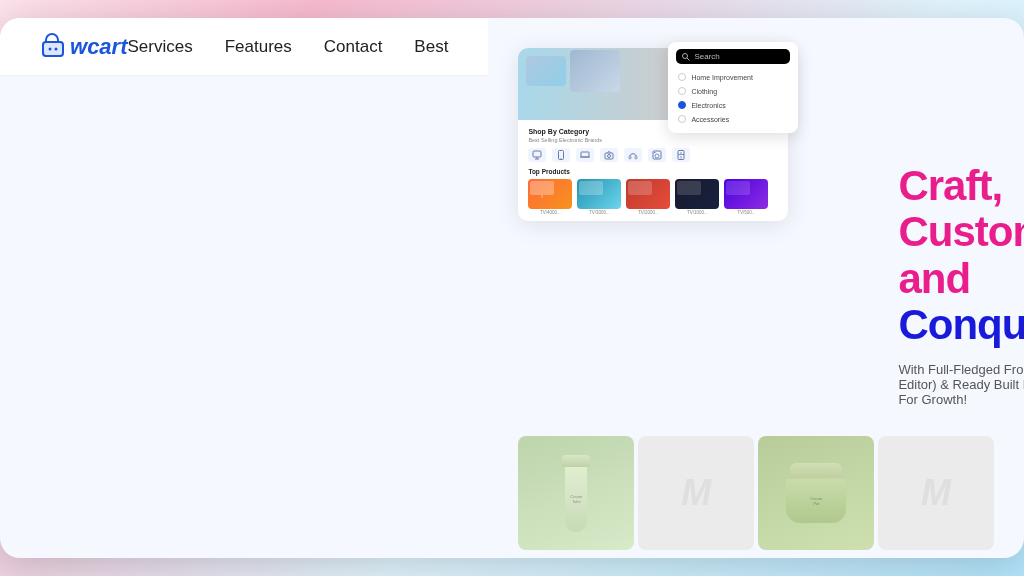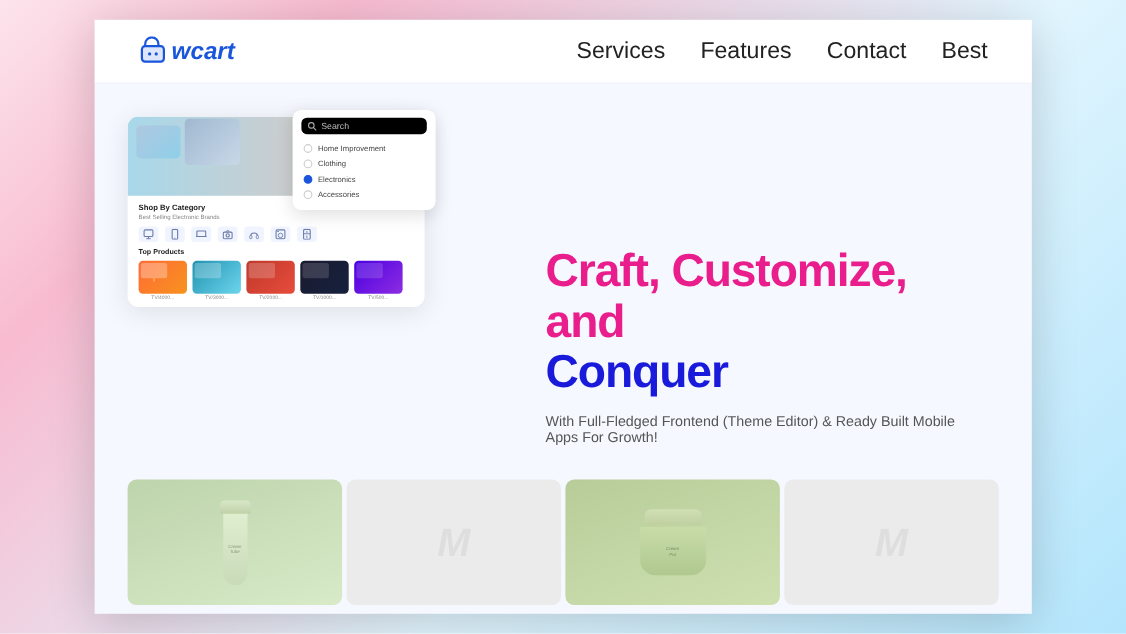--- a/index.html
+++ b/index.html
@@ -7,28 +7,28 @@
       width: 1024px;
       height: 576px;
       overflow: hidden;
       background: linear-gradient(135deg, #fce4ec 0%, #f8bbd0 20%, #e1f5fe 60%, #b3e5fc 100%);
       display: flex;
       align-items: center;
       justify-content: center;
       font-family: -apple-system, BlinkMacSystemFont, 'Segoe UI', sans-serif;
     }
     .browser-window {
-      width: 852px;
+      width: 1024px;
       height: 540px;
       background: #f5f8ff;
-      border-radius: 0;
+      border-radius: 20px;
       box-shadow: 0 8px 40px rgba(0,0,0,0.18);
       overflow: hidden;
       display: flex;
-      flex-direction: column;
+      flex-direction: row;
     }
     
     .navbar {
       background: #fff;
       height: 58px;
       display: flex;
       align-items: center;
       justify-content: space-between;
       padding: 0 40px;
       border-bottom: 1px solid #eef1f8;
@@ -50,21 +50,21 @@
       font-style: italic;
     }
     .nav-links {
       display: flex;
       gap: 32px;
       list-style: none;
     }
     .nav-links li a {
       text-decoration: none;
       color: #222;
-      font-size: 21px;
+      font-size: 17px;
       font-weight: 500;
     }
     
     .main-content {
       flex: 1;
       display: flex;
       position: relative;
       overflow: hidden;
     }
     

